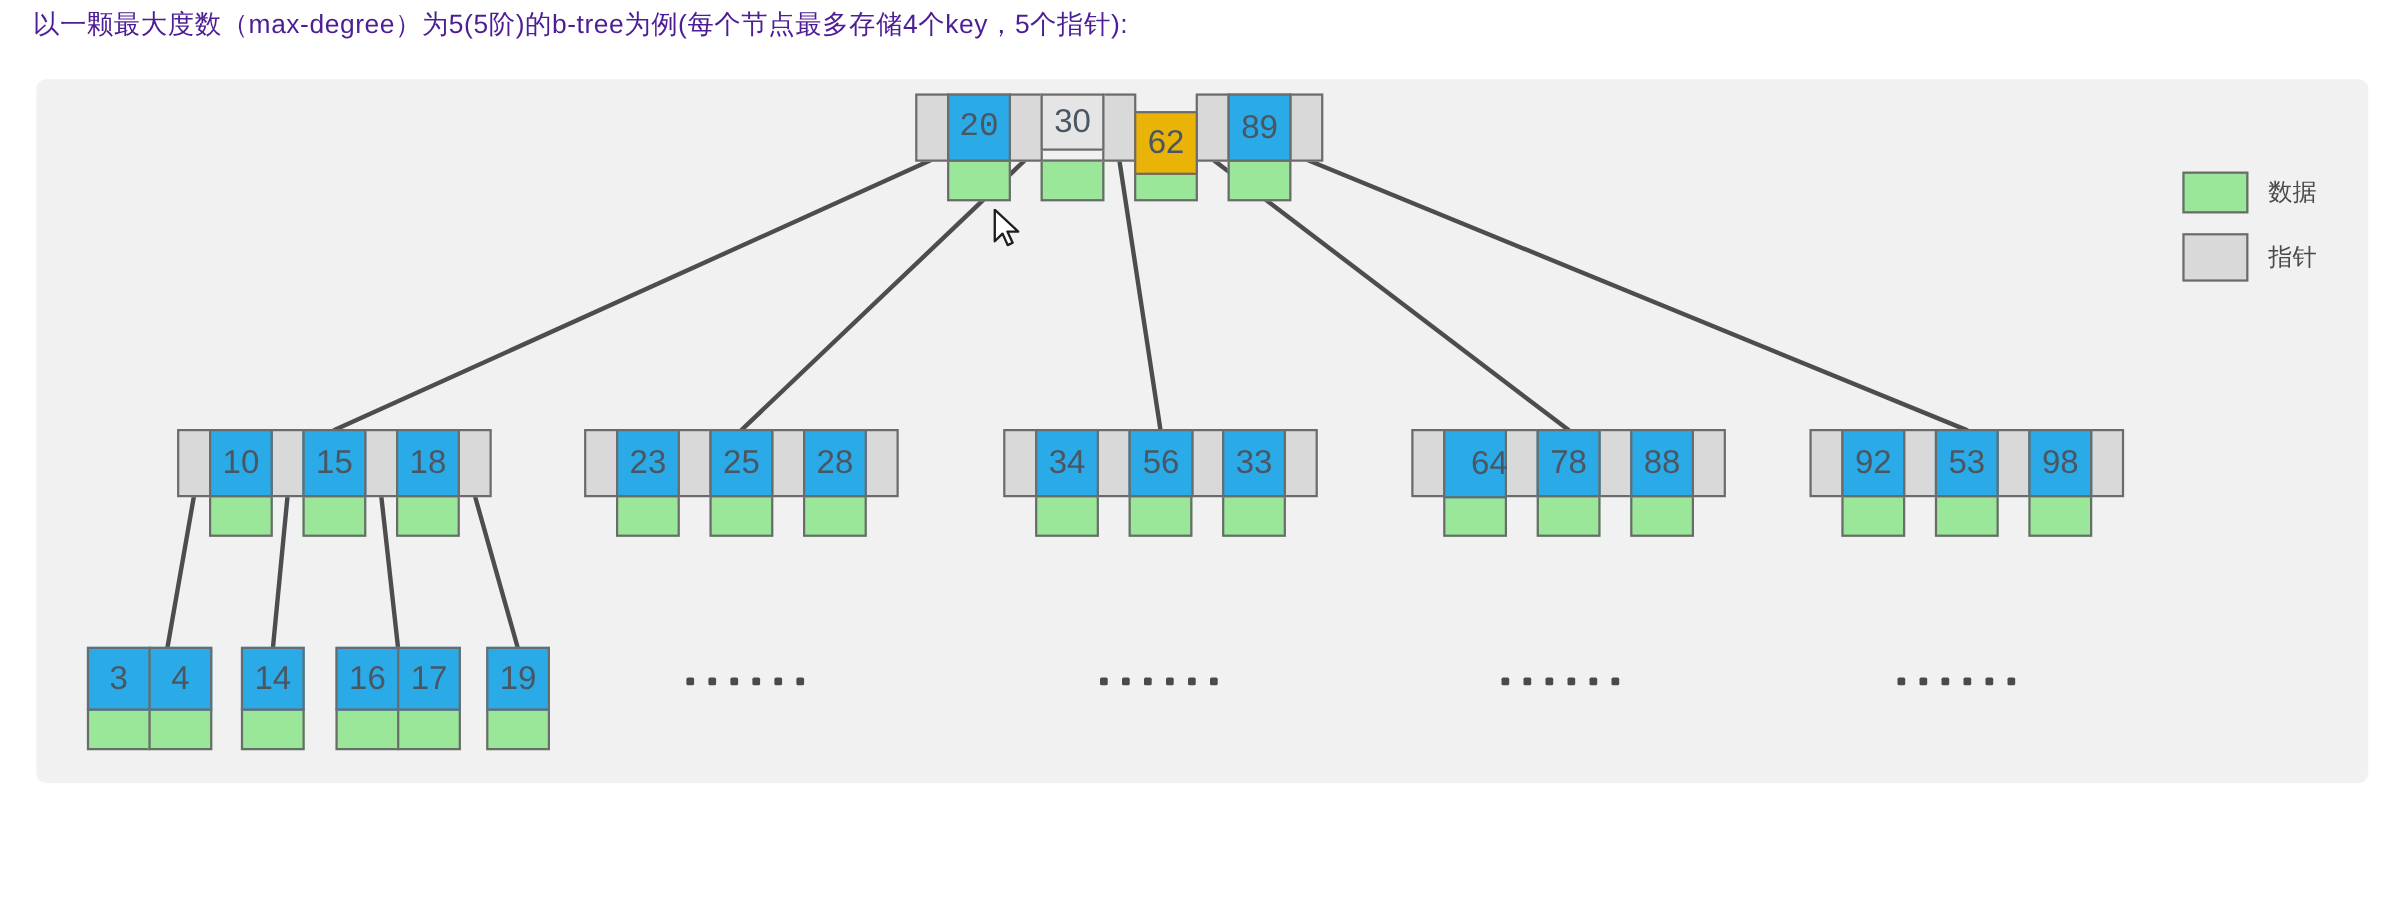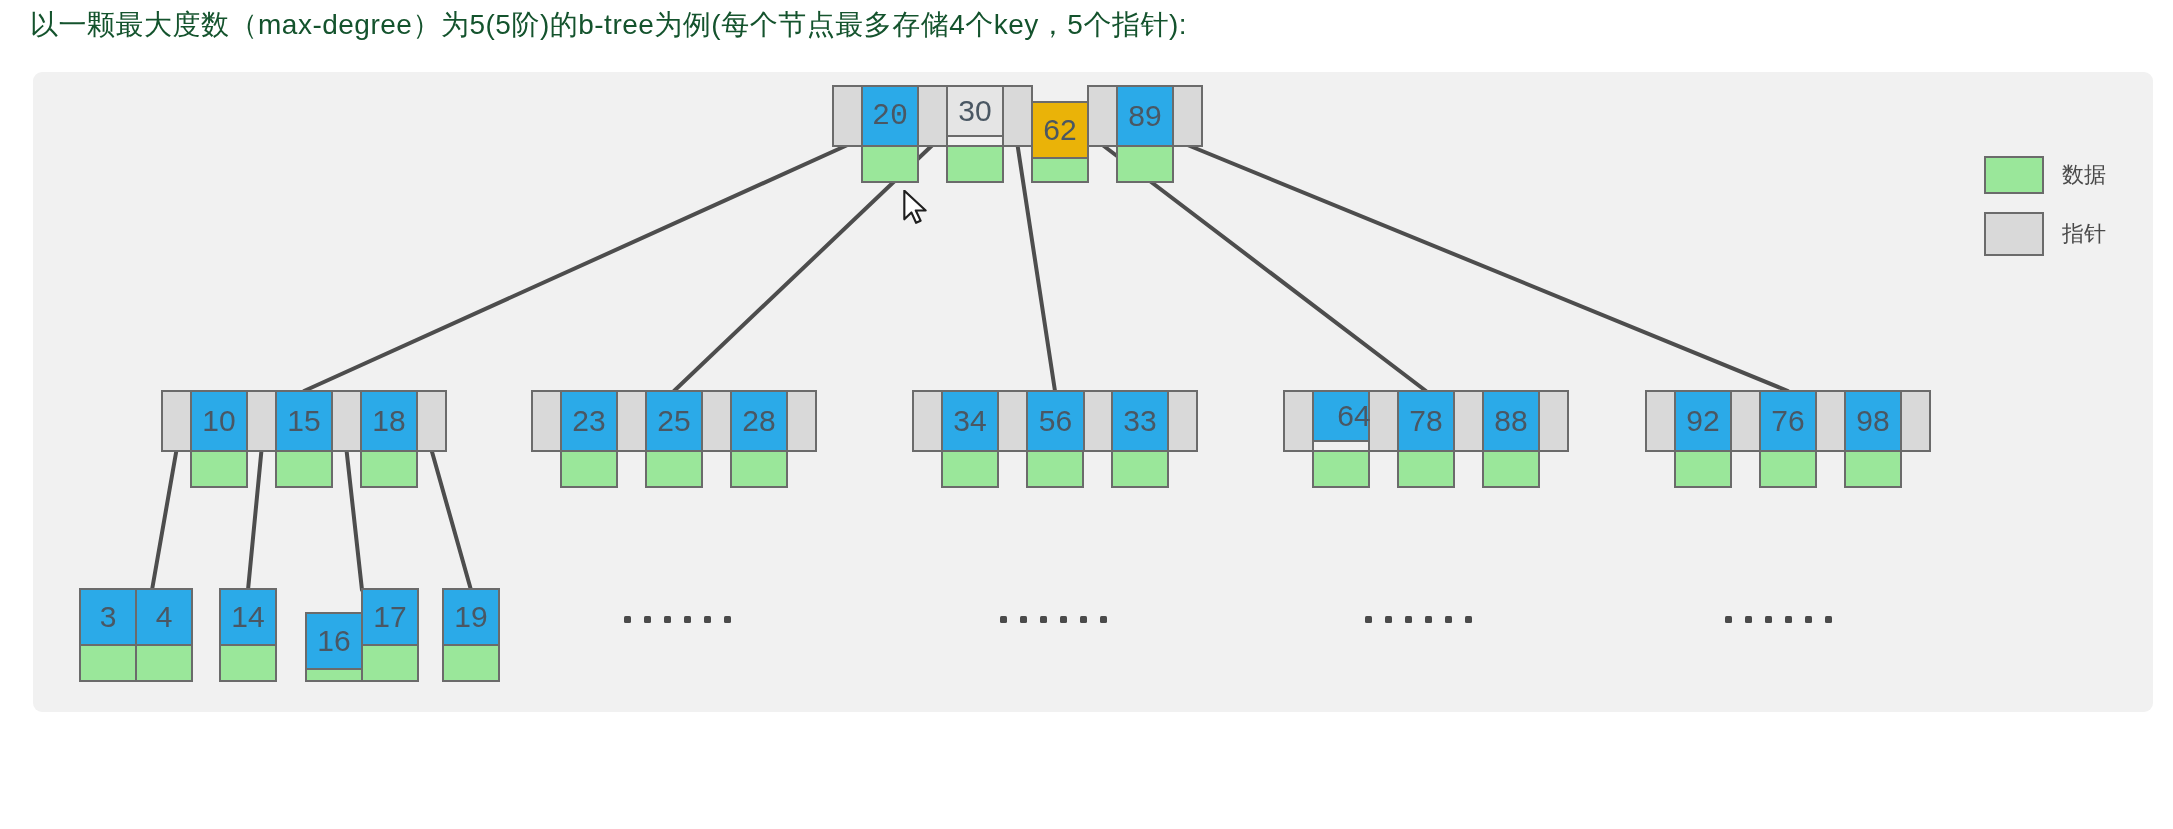--- a/index.html
+++ b/index.html
@@ -1,18 +1,18 @@
 <!DOCTYPE html>
 <html><head>
 <meta charset="utf-8">
 <style>
   html,body{margin:0;padding:0;}
   body{font-family:"Liberation Sans","DejaVu Sans",sans-serif;background:#ffffff;}
   .page{position:relative;width:2173px;height:829px;background:#ffffff;overflow:hidden;}
-  .title{position:absolute;left:30px;top:6px;font-size:28px;color:#14532d;letter-spacing:0.5px;white-space:nowrap;}
+  .title{position:absolute;left:30px;top:6px;font-size:24px;color:#4c1d95;letter-spacing:0.5px;white-space:nowrap;}
   .panel{position:absolute;left:33px;top:72px;width:2120px;height:640px;background:#f1f1f1;border-radius:9px;}
   #edges{position:absolute;left:0;top:0;width:2173px;height:829px;pointer-events:none;}
   #nodes{position:absolute;left:0;top:0;width:2173px;height:829px;pointer-events:none;}
   .cell{position:absolute;box-sizing:border-box;border:2px solid #6b6b6b;}
   .cell.ptr{z-index:1;}
   .cell.key{z-index:2;display:flex;align-items:center;justify-content:center;
             font-size:30px;color:#4a5763;}
   .cell.data{z-index:0;}
   .dot-group{position:absolute;display:flex;gap:13px;}
   .dot{width:7px;height:7px;border-radius:1.5px;background:#4a4a4a;}
@@ -85,46 +85,46 @@
       <div class="cell key" style="left: 941px; top: 390px; width: 58px; height: 62px; background: rgb(43, 170, 232);">34</div>
       <div class="cell data" style="left: 941px; top: 450px; width: 58px; height: 38px; background: rgb(154, 231, 154);"></div>
       <div class="cell ptr" style="left: 997px; top: 390px; width: 31px; height: 62px; background: rgb(217, 217, 217);"></div>
       <div class="cell key" style="left: 1026px; top: 390px; width: 59px; height: 62px; background: rgb(43, 170, 232);">56</div>
       <div class="cell data" style="left: 1026px; top: 450px; width: 58px; height: 38px; background: rgb(154, 231, 154);"></div>
       <div class="cell ptr" style="left: 1082px; top: 390px; width: 31px; height: 62px; background: rgb(217, 217, 217);"></div>
       <div class="cell key" style="left: 1111px; top: 390px; width: 58px; height: 62px; background: rgb(43, 170, 232);">33</div>
       <div class="cell data" style="left: 1111px; top: 450px; width: 58px; height: 38px; background: rgb(154, 231, 154);"></div>
       <div class="cell ptr" style="left: 1167px; top: 390px; width: 31px; height: 62px; background: rgb(217, 217, 217);"></div>
       <div class="cell ptr" style="left: 1283px; top: 390px; width: 31px; height: 62px; background: rgb(217, 217, 217);"></div>
-      <div class="cell key" style="left: 1312px; top: 390px; width: 58px; height: 52px; background: rgb(43, 170, 232); padding-left: 26px;">64</div>
+      <div class="cell key" style="left: 1312px; top: 390px; width: 58px; height: 63px; background: rgb(43, 170, 232); padding-left: 26px;">64</div>
       <div class="cell data" style="left: 1312px; top: 450px; width: 58px; height: 38px; background: rgb(154, 231, 154);"></div>
       <div class="cell ptr" style="left: 1368px; top: 390px; width: 31px; height: 62px; background: rgb(217, 217, 217);"></div>
       <div class="cell key" style="left: 1397px; top: 390px; width: 58px; height: 62px; background: rgb(43, 170, 232);">78</div>
       <div class="cell data" style="left: 1397px; top: 450px; width: 58px; height: 38px; background: rgb(154, 231, 154);"></div>
       <div class="cell ptr" style="left: 1453px; top: 390px; width: 31px; height: 62px; background: rgb(217, 217, 217);"></div>
       <div class="cell key" style="left: 1482px; top: 390px; width: 58px; height: 62px; background: rgb(43, 170, 232);">88</div>
       <div class="cell data" style="left: 1482px; top: 450px; width: 58px; height: 38px; background: rgb(154, 231, 154);"></div>
       <div class="cell ptr" style="left: 1538px; top: 390px; width: 31px; height: 62px; background: rgb(217, 217, 217);"></div>
       <div class="cell ptr" style="left: 1645px; top: 390px; width: 31px; height: 62px; background: rgb(217, 217, 217);"></div>
       <div class="cell key" style="left: 1674px; top: 390px; width: 58px; height: 62px; background: rgb(43, 170, 232);">92</div>
       <div class="cell data" style="left: 1674px; top: 450px; width: 58px; height: 38px; background: rgb(154, 231, 154);"></div>
       <div class="cell ptr" style="left: 1730px; top: 390px; width: 31px; height: 62px; background: rgb(217, 217, 217);"></div>
-      <div class="cell key" style="left: 1759px; top: 390px; width: 58px; height: 62px; background: rgb(43, 170, 232);">76</div>
+      <div class="cell key" style="left: 1759px; top: 390px; width: 58px; height: 62px; background: rgb(43, 170, 232);">53</div>
       <div class="cell data" style="left: 1759px; top: 450px; width: 58px; height: 38px; background: rgb(154, 231, 154);"></div>
       <div class="cell ptr" style="left: 1815px; top: 390px; width: 31px; height: 62px; background: rgb(217, 217, 217);"></div>
       <div class="cell key" style="left: 1844px; top: 390px; width: 58px; height: 62px; background: rgb(43, 170, 232);">98</div>
       <div class="cell data" style="left: 1844px; top: 450px; width: 58px; height: 38px; background: rgb(154, 231, 154);"></div>
       <div class="cell ptr" style="left: 1900px; top: 390px; width: 31px; height: 62px; background: rgb(217, 217, 217);"></div>
       <div class="cell key" style="left: 79px; top: 588px; width: 58px; height: 58px; background: rgb(43, 170, 232);">3</div>
       <div class="cell data" style="left: 79px; top: 644px; width: 58px; height: 38px; background: rgb(154, 231, 154);"></div>
       <div class="cell key" style="left: 135px; top: 588px; width: 58px; height: 58px; background: rgb(43, 170, 232);">4</div>
       <div class="cell data" style="left: 135px; top: 644px; width: 58px; height: 38px; background: rgb(154, 231, 154);"></div>
       <div class="cell key" style="left: 219px; top: 588px; width: 58px; height: 58px; background: rgb(43, 170, 232);">14</div>
       <div class="cell data" style="left: 219px; top: 644px; width: 58px; height: 38px; background: rgb(154, 231, 154);"></div>
-      <div class="cell key" style="left: 305px; top: 612px; width: 58px; height: 58px; background: rgb(43, 170, 232);">16</div>
+      <div class="cell key" style="left: 305px; top: 588px; width: 58px; height: 58px; background: rgb(43, 170, 232);">16</div>
       <div class="cell data" style="left: 305px; top: 644px; width: 58px; height: 38px; background: rgb(154, 231, 154);"></div>
       <div class="cell key" style="left: 361px; top: 588px; width: 58px; height: 58px; background: rgb(43, 170, 232);">17</div>
       <div class="cell data" style="left: 361px; top: 644px; width: 58px; height: 38px; background: rgb(154, 231, 154);"></div>
       <div class="cell key" style="left: 442px; top: 588px; width: 58px; height: 58px; background: rgb(43, 170, 232);">19</div>
       <div class="cell data" style="left: 442px; top: 644px; width: 58px; height: 38px; background: rgb(154, 231, 154);"></div>
       <div class="dot-group" style="left: 624px; top: 616px;">
         <div class="dot" style="background: rgb(74, 74, 74);"></div>
         <div class="dot" style="background: rgb(74, 74, 74);"></div>
         <div class="dot" style="background: rgb(74, 74, 74);"></div>
         <div class="dot" style="background: rgb(74, 74, 74);"></div>

